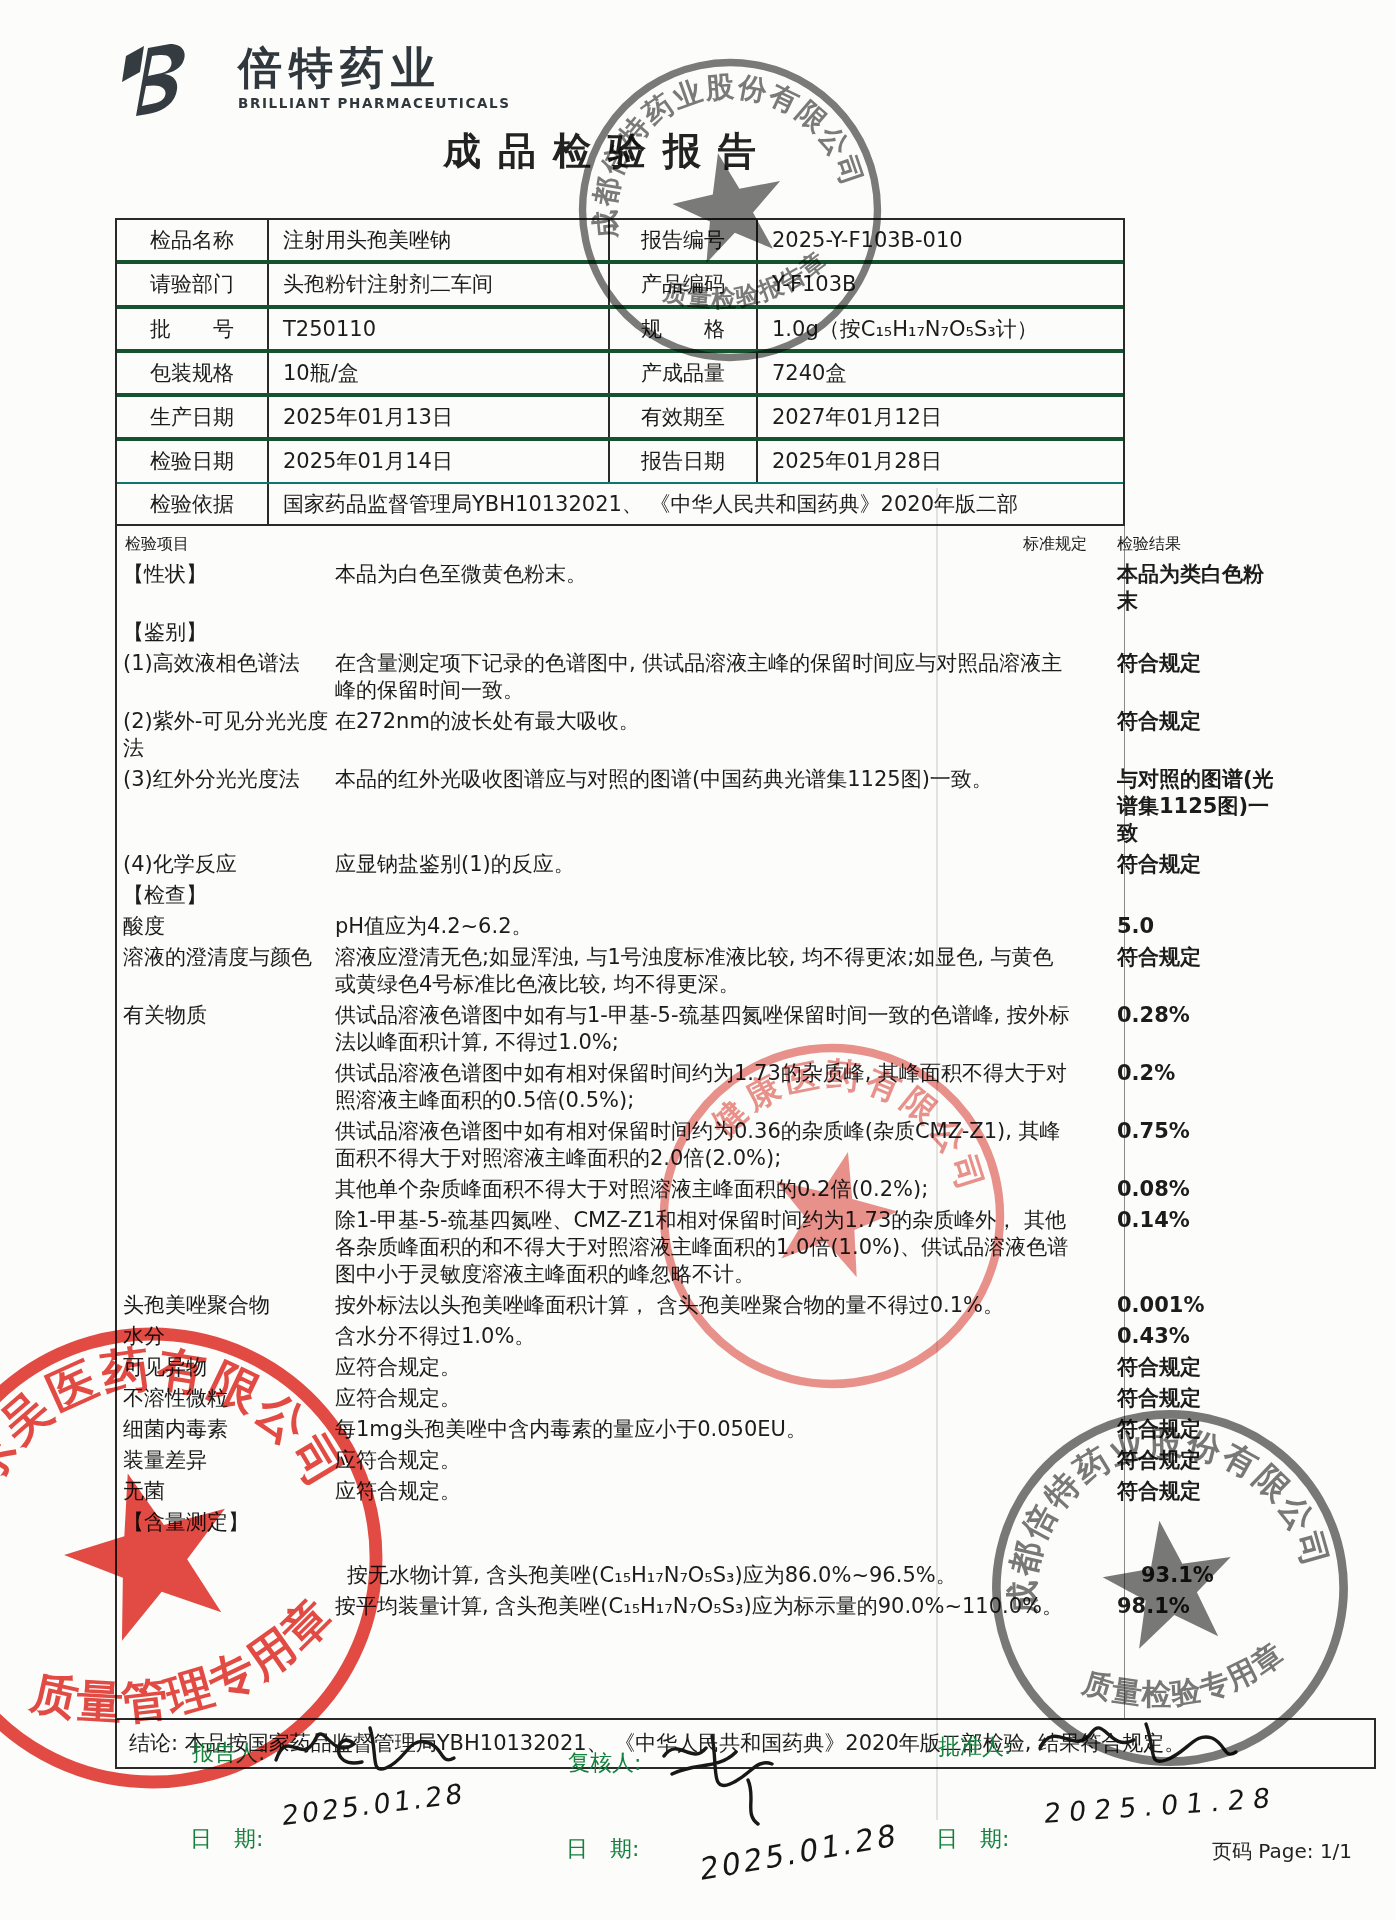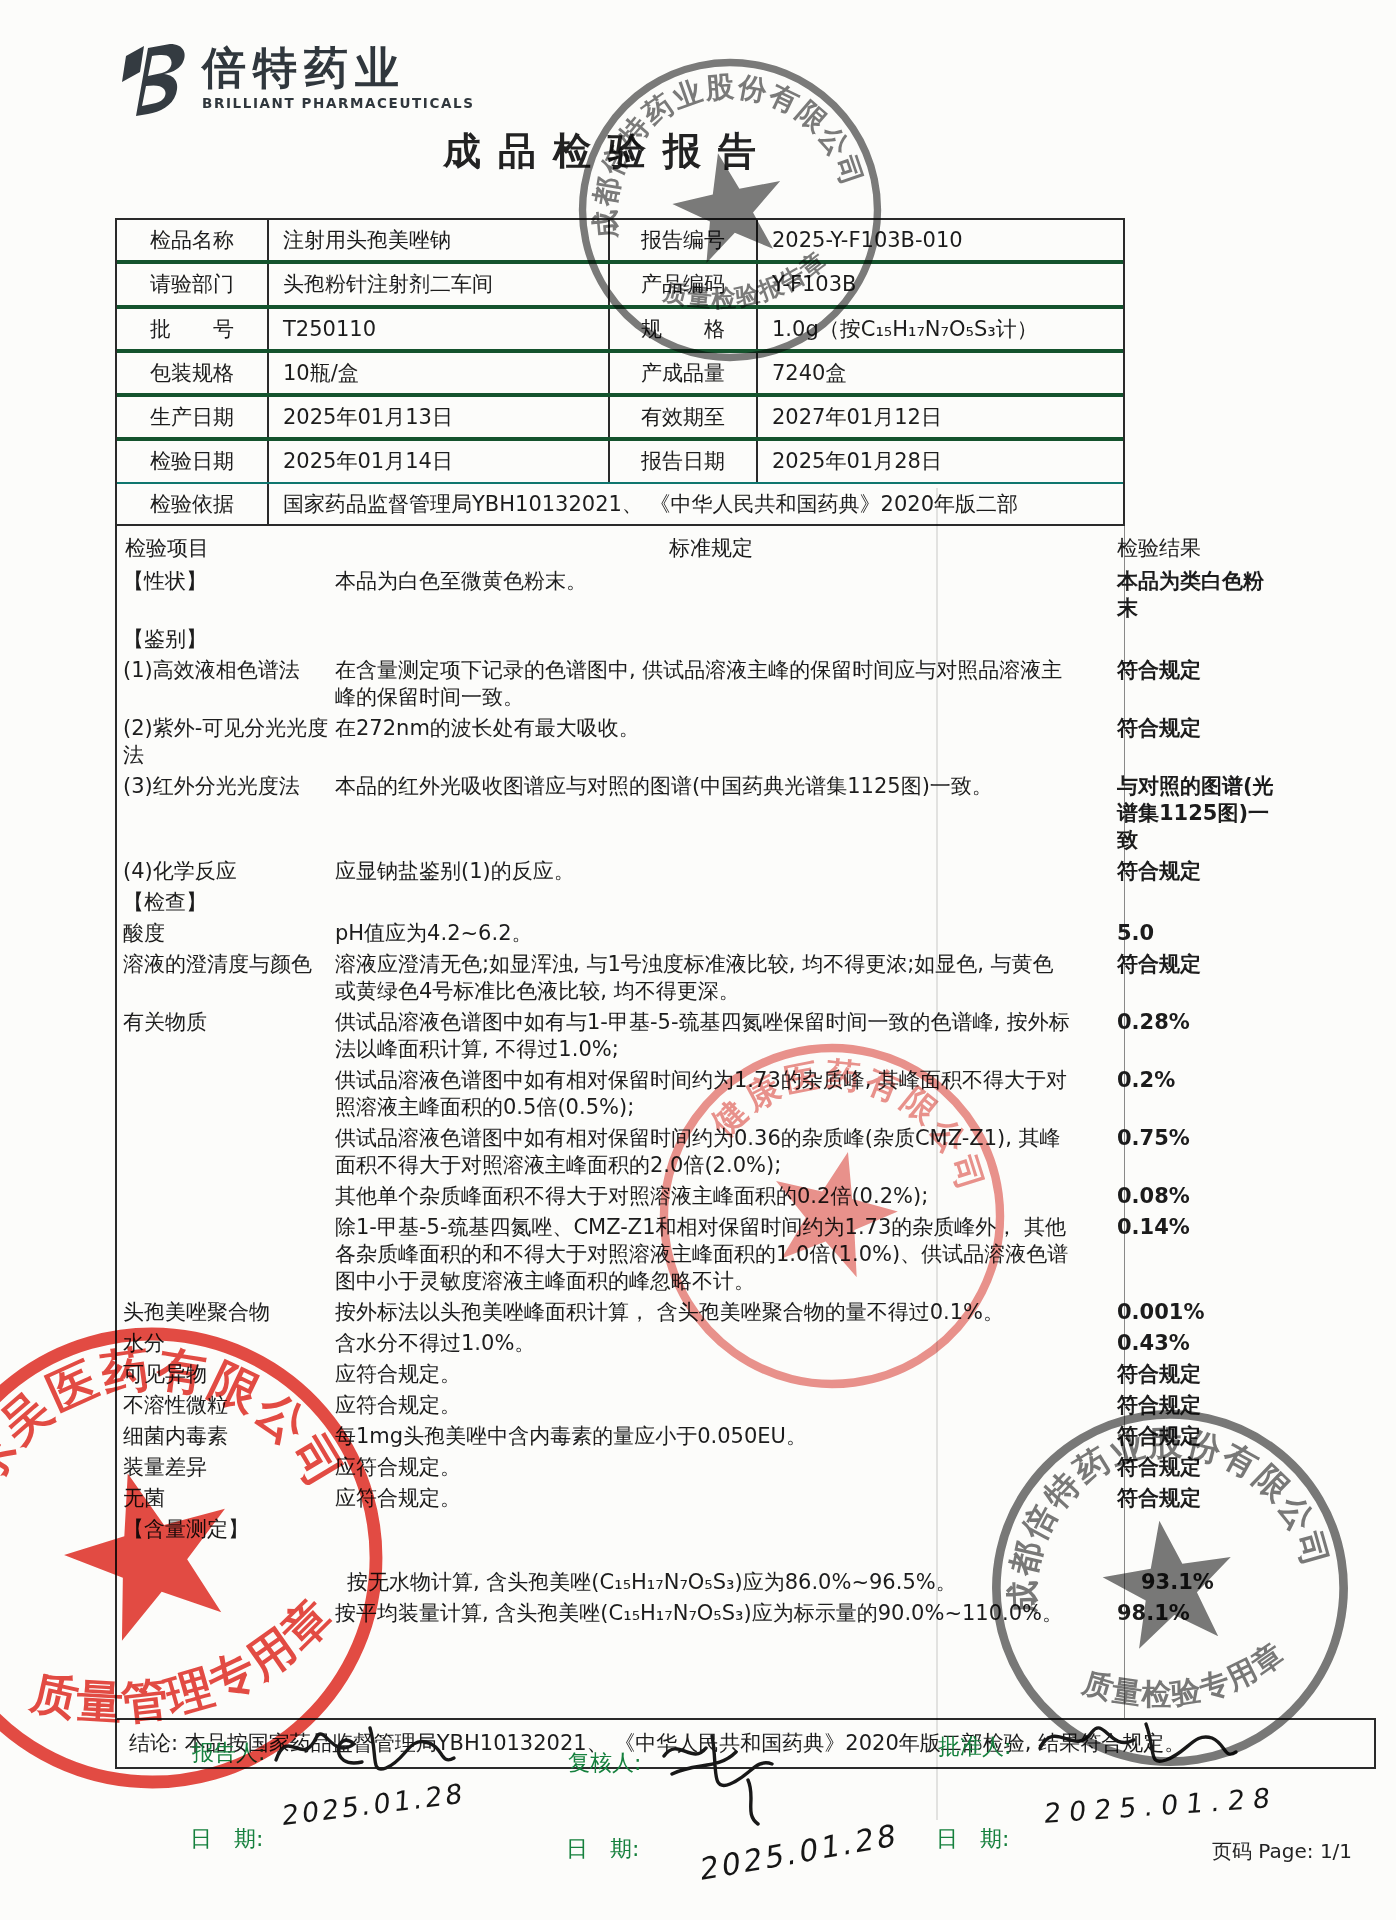--- a/index.html
+++ b/index.html
@@ -1,42 +1,42 @@
 <!DOCTYPE html>
 <html><head>
 <meta charset="utf-8">
 <style>
   html,body{margin:0;padding:0;background:#e8e8e6;}
   .page{position:relative;width:1396px;height:1920px;background:#fcfcfa;overflow:hidden;
         font-family:"DejaVu Sans","Liberation Sans",sans-serif;color:#1c1c1c;}
   
-  .logo{position:absolute;left:118px;top:42px;display:flex;align-items:flex-start;}
+  .logo{position:absolute;left:118px;top:42px;display:flex;align-items:flex-start;gap:36px;}
   .logo-mark{width:74px;height:92px;margin-right:10px;}
   .logo-txt{display:flex;flex-direction:column;}
   .logo-cn{font-size:44px;font-weight:700;letter-spacing:7px;color:#30373d;line-height:1.1;margin-top:2px;}
   .logo-en{font-size:13.5px;font-weight:700;letter-spacing:1.6px;color:#30373d;margin-top:3px;}
   .title{position:absolute;left:0;top:126px;width:1216px;text-align:center;
          font-size:38px;font-weight:600;letter-spacing:17px;color:#222;}
   
   .doc{position:absolute;left:115px;top:218px;width:1010px;}
   .info-table{border:2.5px solid #2a2a2a;border-bottom:2.5px solid #2a2a2a;}
   .info-row{display:grid;grid-template-columns:152px 341px 148px 525px;}
   .info-row + .info-row{border-top:4px solid #14532d;}
   .ic{padding:7px 10px;font-size:21px;min-height:23px;line-height:1.25;}
   .il{text-align:center;border-right:2px solid #2a2a2a;}
   .iv{border-right:2px solid #2a2a2a;padding-left:14px;}
   .iv2{border-right:none;}
   .basis-row{display:grid;grid-template-columns:152px 1014px;border-top:2px solid #0f766e;}
   
   .results{border-left:2px solid #2a2a2a;border-right:1.5px solid rgba(42,42,42,.55);
            min-height:1192px;padding-top:4px;box-sizing:border-box;}
   .res-head,.res-row{display:grid;grid-template-columns:218px 752px 196px;}
-  .res-head{font-size:21px;padding:4px 0 6px 0;}
+  .res-head{font-size:16px;padding:4px 0 6px 0;}
   .rh-item{padding-left:8px;}
-  .rh-spec{text-align:center;}
+  .rh-spec{text-align:right;}
   .rh-result{padding-left:30px;}
   .res-row{margin-bottom:4px;}
   .rc{font-size:21px;line-height:27px;}
   .item{padding-left:6px;}
   .spec{padding-right:14px;}
   .result{padding-left:30px;font-weight:bold;}
   .assay-gap{margin-top:26px;gap:12px;}
   
   .conclusion{width:1233px;border:2.5px solid #2a2a2a;padding:10px 12px;font-size:21px;
               line-height:1.3;background:transparent;}

